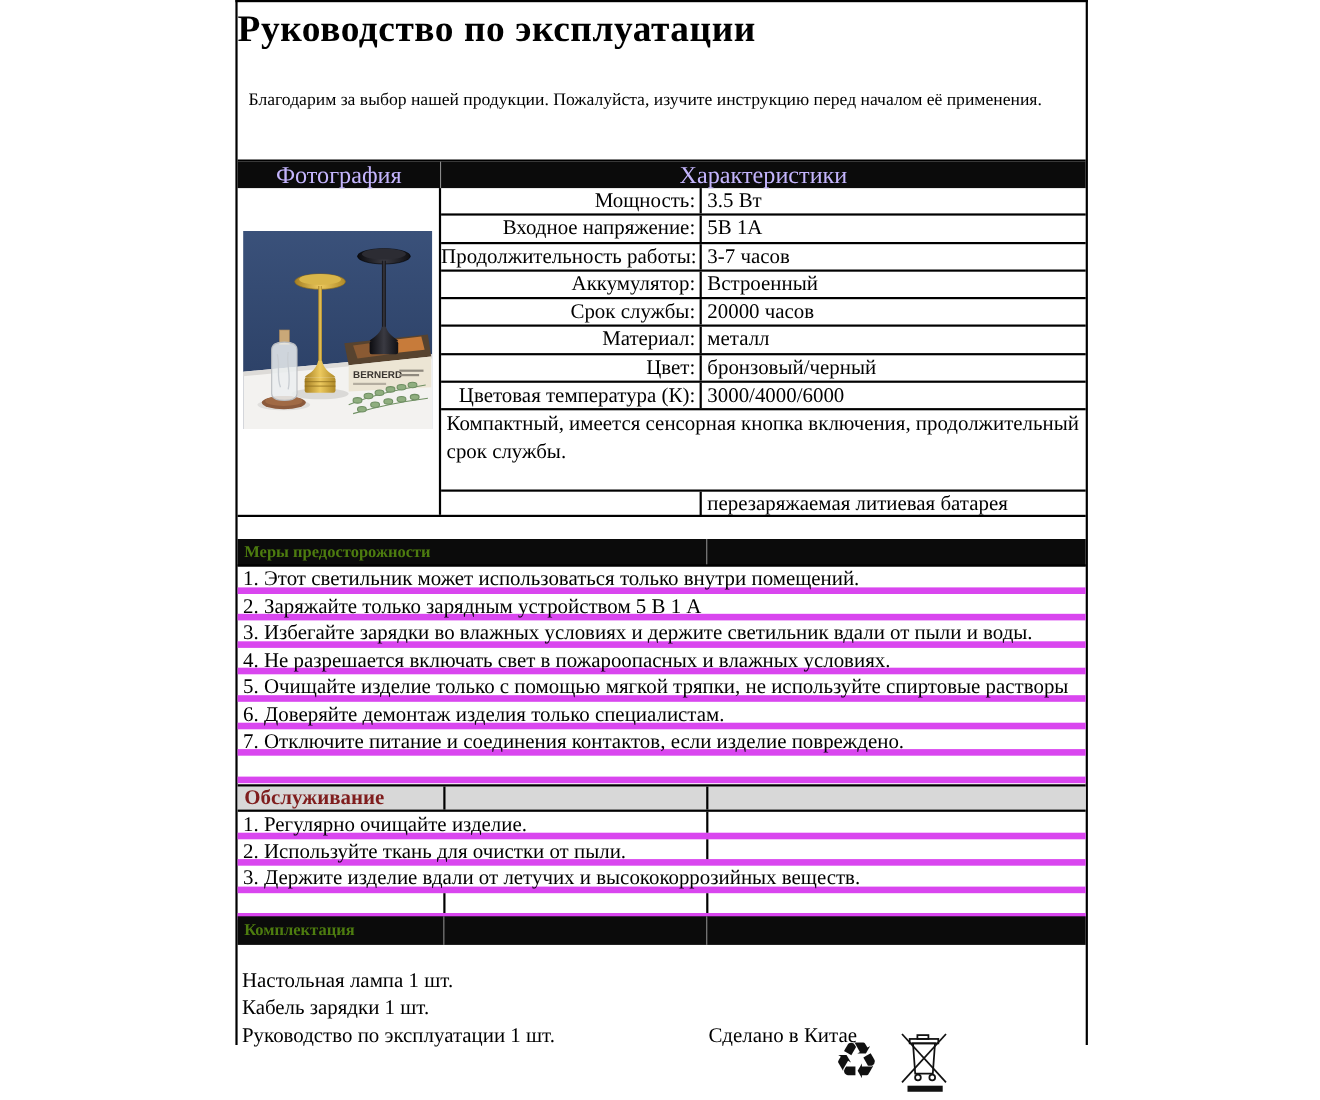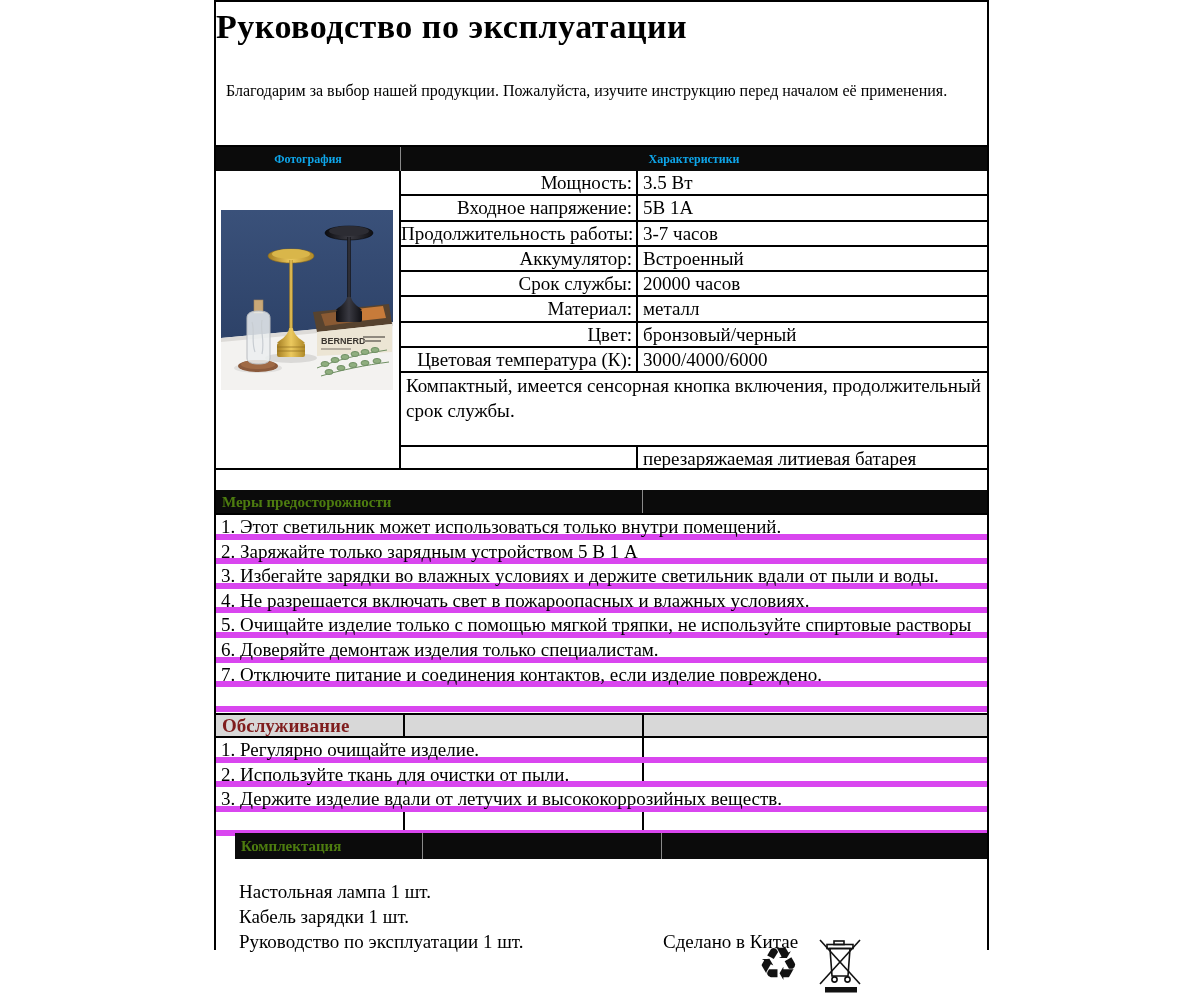--- a/index.html
+++ b/index.html
@@ -7,21 +7,21 @@
         font-family:"Liberation Serif", serif;color:#000;}
   .doc{position:absolute;left:214px;top:0;width:771px;height:948px;
        border-top:2px solid #000;border-left:2px solid #000;border-right:2px solid #000;}
   .title{position:absolute;top:6px;left:0;right:0;text-align:left;
          font-size:34px;font-weight:bold;letter-spacing:0.5px;}
   .intro{position:absolute;top:74px;left:10px;right:12px;text-align:left;
          font-size:16px;line-height:29px;}
   
   .main-table{position:absolute;top:143px;left:0;right:0;height:325px;
               border-top:2px solid #000;border-bottom:2px solid #000;box-sizing:border-box;}
-  .mt-header{height:24px;background:#0b0b0b;display:flex;color:#0ea5e9;font-weight:bold;font-size:12px;}
+  .mt-header{height:24px;background:#0b0b0b;display:flex;color:#c4b5fd;font-weight:normal;font-size:22px;}
   .mt-h-photo{width:185px;border-right:1px solid #8a8a8a;text-align:center;line-height:24px;box-sizing:border-box;}
   .mt-h-specs{flex:1;text-align:center;line-height:24px;}
   .mt-photo-col{position:absolute;top:24px;left:0;width:185px;bottom:0;border-right:2px solid #000;box-sizing:border-box;}
   .photo-img{position:absolute;top:39px;left:5px;}
   .spec-rows{position:absolute;top:24px;left:185px;right:0;bottom:0;display:flex;flex-direction:column;}
   .spec-row{flex:0 0 25.3px;display:flex;border-bottom:2px solid #000;box-sizing:border-box;overflow:visible;}
   .spec-row.tall{flex:0 0 74px;}
   .spec-row.last{flex:1;border-bottom:none;}
   .spec-label{width:237px;border-right:2px solid #000;box-sizing:border-box;
               text-align:right;padding-right:4px;font-size:19px;line-height:23px;white-space:nowrap;}
@@ -34,21 +34,21 @@
   .bar-div{position:absolute;top:0;bottom:0;width:1px;background:#8a8a8a;}
   .row-div{position:absolute;top:0;bottom:0;width:2px;background:#000;}
   .precautions{position:absolute;top:488px;left:0;right:0;}
   .text-row{height:24.6px;border-bottom:6px solid #d946ef;font-size:19px;line-height:23px;
             padding-left:5px;box-sizing:border-box;white-space:nowrap;position:relative;}
   .precautions .sec-bar-black{border-bottom:2px solid #000;}
   .maintenance{position:absolute;top:711px;left:0;right:0;}
   .sec-bar-gray{height:25px;background:#d8d8d8;color:#7f1d1d;font-weight:bold;font-size:19px;
                 line-height:22px;padding-left:6px;position:relative;box-sizing:border-box;
                 border-top:2px solid #000;border-bottom:2px solid #000;}
-  .package{position:absolute;top:831px;left:0;right:0;padding-left:19px;}
+  .package{position:absolute;top:831px;left:0;right:0;}
   .package .sec-bar-black{height:26px;line-height:26px;}
   .pkg-line{height:25px;font-size:19px;line-height:25px;padding-left:4px;position:relative;white-space:nowrap;}
   .made-in{position:absolute;left:428px;top:0;}
   
   .recycling{position:absolute;left:758px;top:938px;font-family:"DejaVu Sans",sans-serif;
              font-size:46px;line-height:52px;color:#111;}
   .weee{position:absolute;left:818px;top:938px;}
 </style>
 </head>
 <body>

